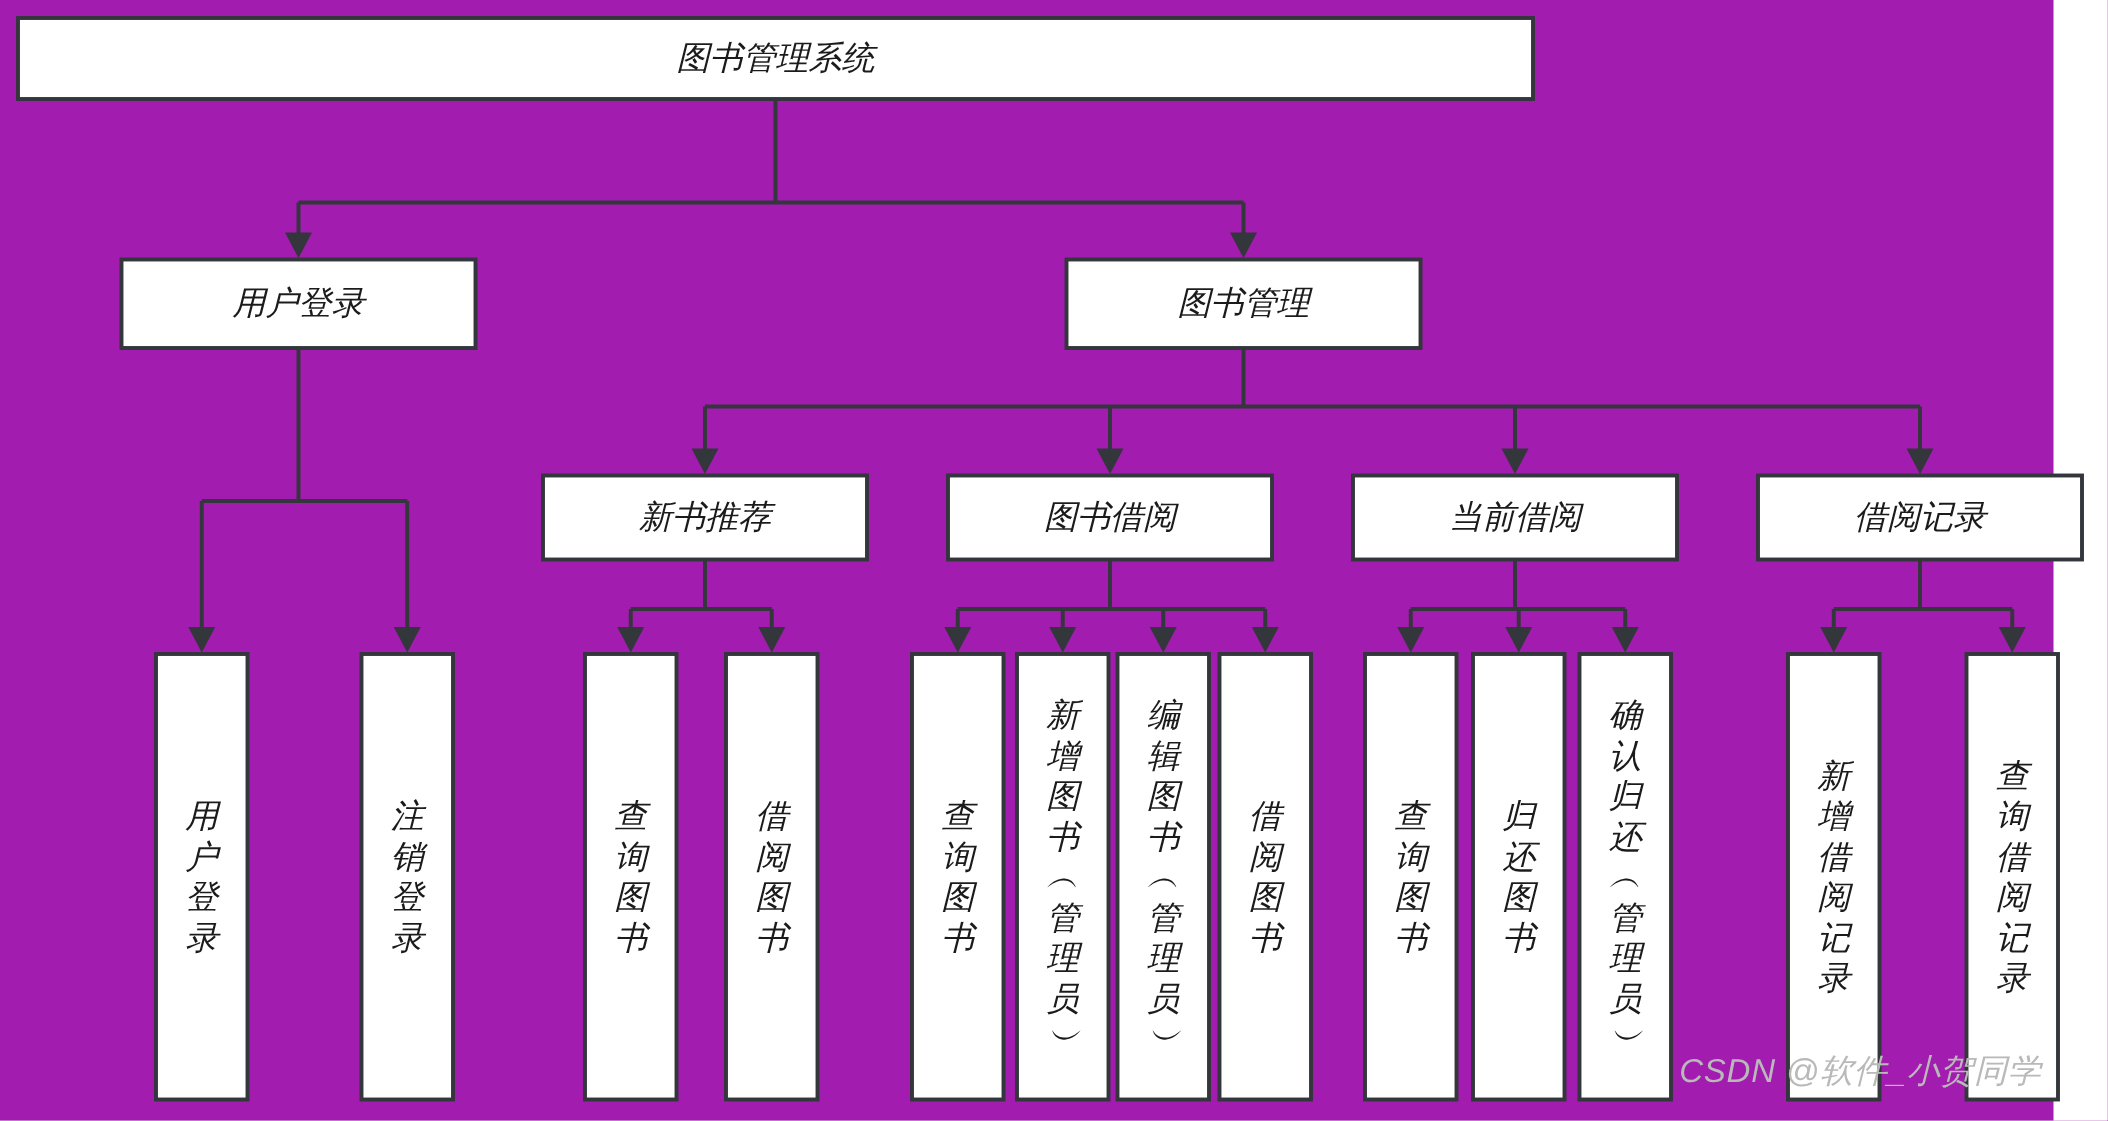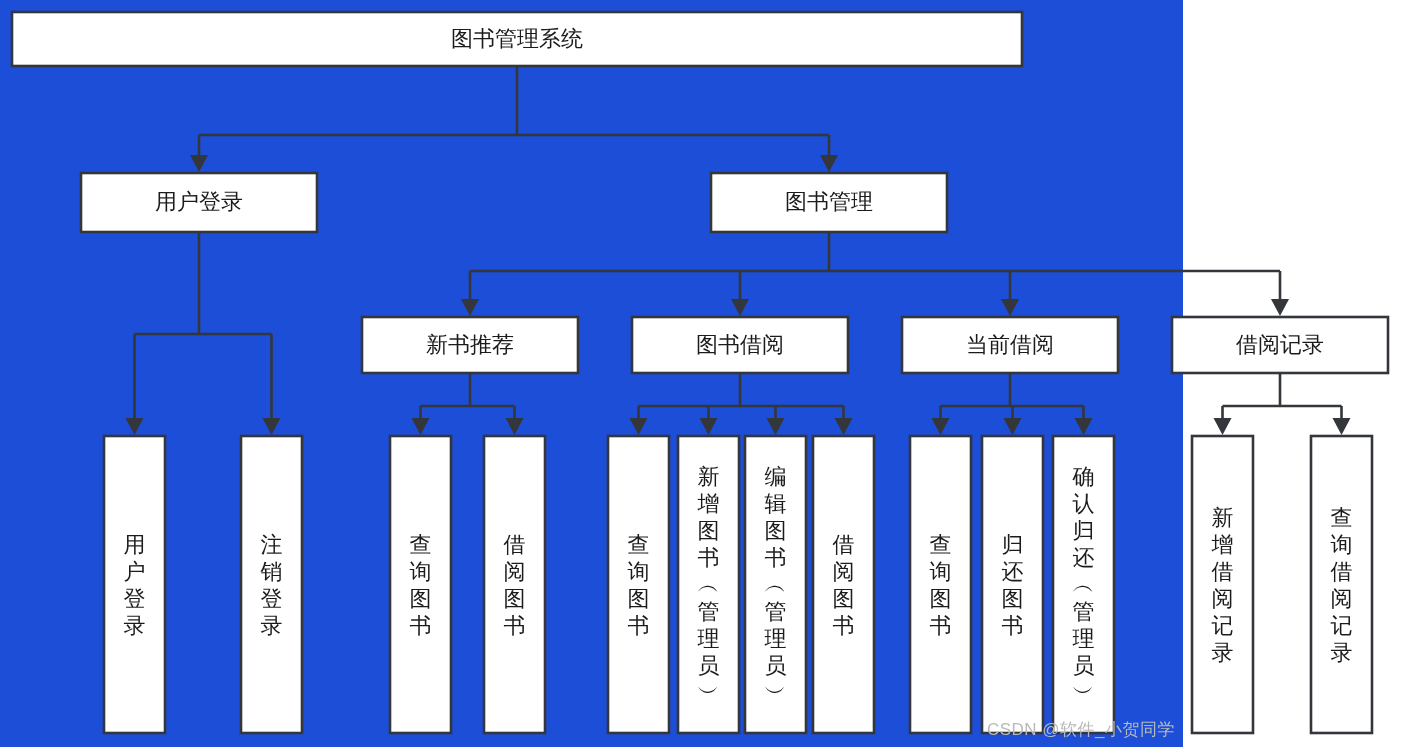--- a/index.html
+++ b/index.html
@@ -8,23 +8,24 @@
     background: #ffffff;
   }
   body {
     width: 1405px;
     height: 747px;
     font-family: "Liberation Sans", "DejaVu Sans", sans-serif;
     overflow: hidden;
   }
   #diagram-root {
     position: relative;
-    width: 1183px;
+    width: 1369px;
     height: 747px;
-    background: #1d4ed8;
+    background: #a21caf;
+    font-style: italic;
   }
   svg.diagram-svg {
     position: absolute;
     top: 0;
     left: 0;
     width: 1405px;
     height: 747px;
   }
   .node-rect {
     fill: #ffffff;
@@ -50,23 +51,23 @@
     fill: none;
     stroke-linecap: butt;
   }
   .arrow-head {
     fill: #33363a;
     stroke: none;
   }
   .watermark {
     position: absolute;
     right: 8px;
-    bottom: 6px;
-    font-family: "Liberation Sans", "DejaVu Sans", sans-serif;
-    font-size: 17px;
+    bottom: 18px;
+    font-family: "Liberation Sans", "DejaVu Sans", sans-serif;
+    font-size: 22px;
     color: #b9b9b9;
     letter-spacing: 0.5px;
     white-space: nowrap;
     pointer-events: none;
     user-select: none;
   }
 </style>
 </head>
 <body>
 

